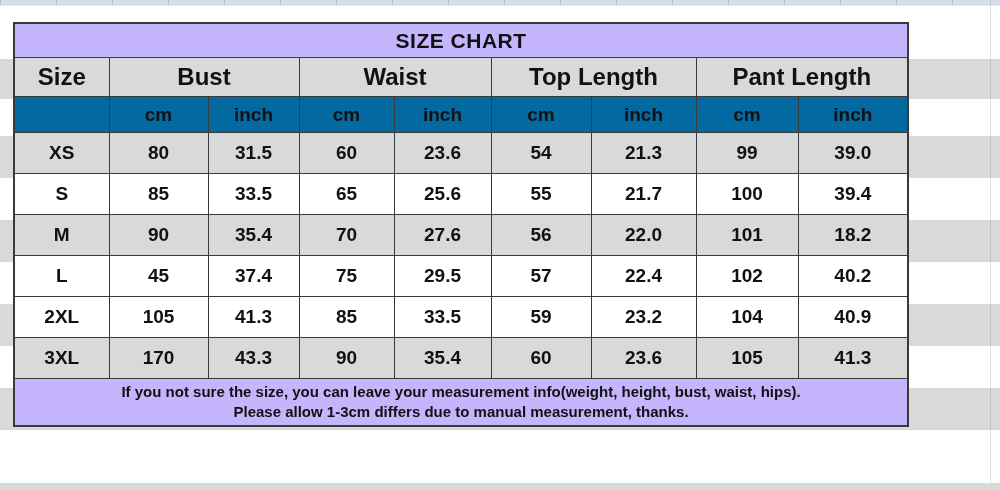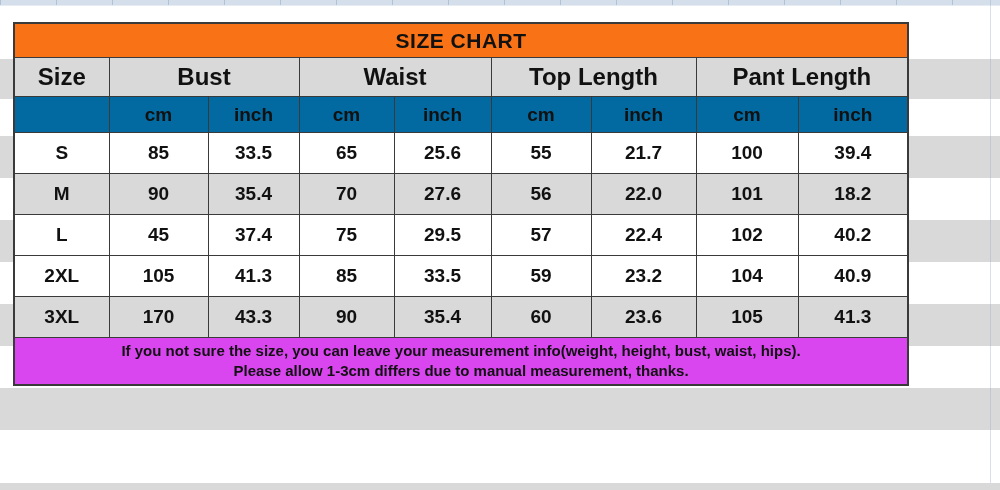--- a/index.html
+++ b/index.html
@@ -45,27 +45,27 @@
     border: 1.5px solid #3a3a3a;
     padding: 0;
     text-align: center;
     vertical-align: middle;
     font-weight: bold;
     overflow: hidden;
     white-space: nowrap;
   }
   table.size-chart { border: 2px solid #3a3a3a; }
 
-  tr.title-row td   { height: 33px; font-size: 21px; background: #f97316; letter-spacing: 0.5px; margin-left: 24px; }
+  tr.title-row td   { height: 33px; font-size: 21px; background: #c4b5fd; letter-spacing: 0.5px; margin-left: 24px; }
   tr.group-row th   { height: 38px; font-size: 24px; background: #d9d9d9; }
   tr.unit-row th    { height: 35px; font-size: 19px; background: #0369a1; }
   tr.body-row td    { height: 40px; font-size: 19px; }
   tr.body-row.shaded td { background: #d9d9d9; }
   tr.body-row.plain  td { background: #ffffff; }
-  tr.footer-row td  { height: 46px; background: #d946ef; font-size: 15px; line-height: 20px; white-space: normal; }
+  tr.footer-row td  { height: 46px; background: #c4b5fd; font-size: 15px; line-height: 20px; white-space: normal; }
 
   .footer-line { display: block; }
   .bottom-strip {
     position: absolute; left: 0; top: 483px;
     width: 1000px; height: 7px;
     background: #d9d9d9;
   }
 </style>
 </head>
 <body>
@@ -111,20 +111,31 @@
     <th>cm</th>
     <th>inch</th>
     <th>cm</th>
     <th>inch</th>
     <th>cm</th>
     <th>inch</th>
     <th>cm</th>
     <th>inch</th>
   </tr>
 
+  <tr class="body-row shaded">
+    <td>XS</td>
+    <td>80</td>
+    <td>31.5</td>
+    <td>60</td>
+    <td>23.6</td>
+    <td>54</td>
+    <td>21.3</td>
+    <td>99</td>
+    <td>39.0</td>
+  </tr>
 
   <tr class="body-row plain">
     <td>S</td>
     <td>85</td>
     <td>33.5</td>
     <td>65</td>
     <td>25.6</td>
     <td>55</td>
     <td>21.7</td>
     <td>100</td>

